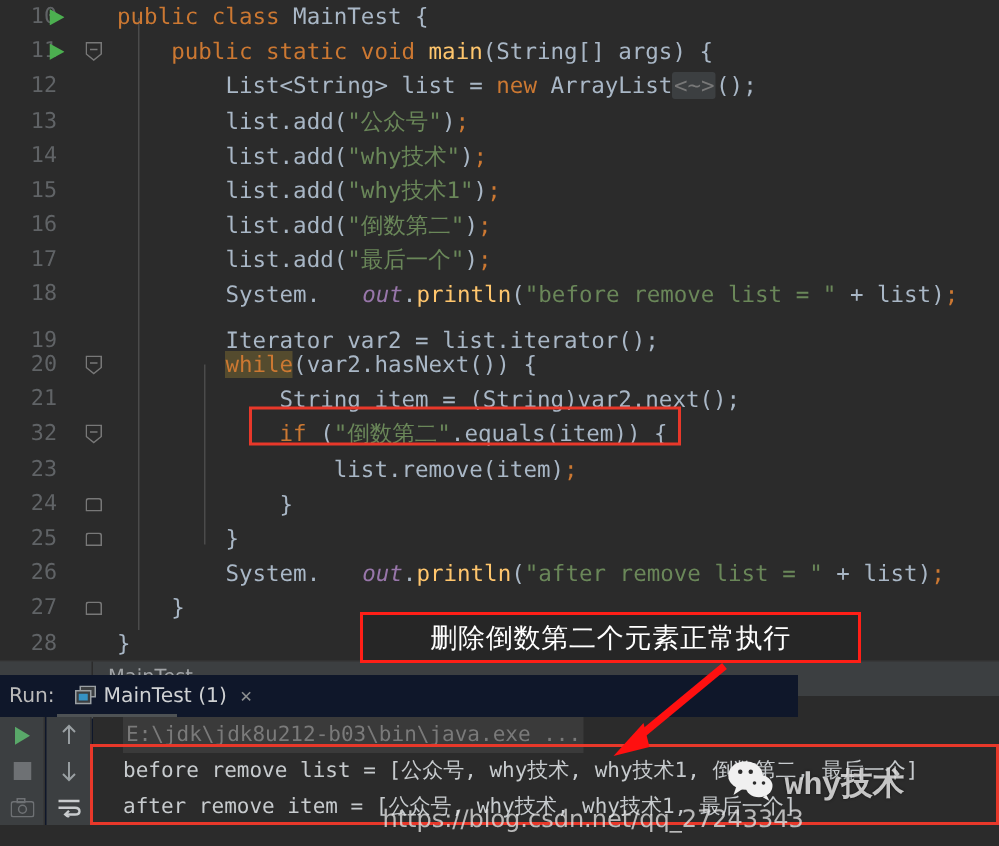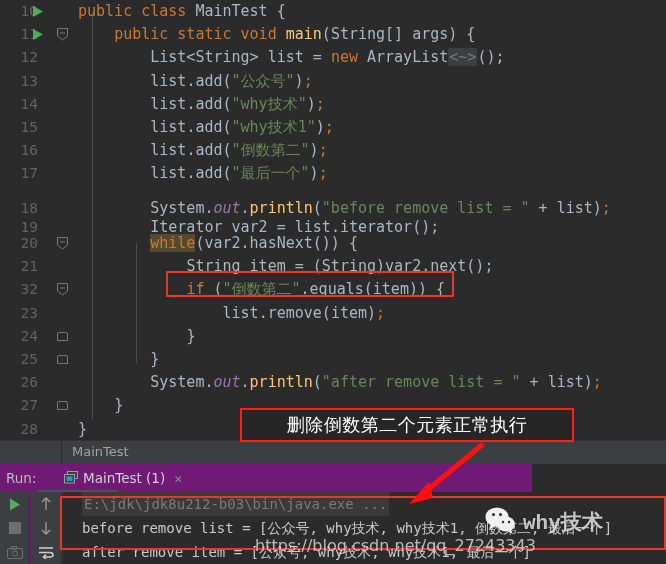--- a/index.html
+++ b/index.html
@@ -47,21 +47,21 @@
   #indent-guide2 {
     position: absolute; left: 136px; top: 243px; width: 1px; height: 120px;
     background: #4b4b4b;
   }
 
   
   .kw   { color: #cc7832; }
   .str  { color: #6a8759; }
   .ident{ color: #a9b7c6; }
   .meth { color: #ffc66d; }
-  .field-st { color: #9876aa; font-style: italic; }
+  .field-st { color: #9876aa; font-style: italic; margin-left: 28px; }
   .cls  { color: #a9b7c6; }
   .punc { color: #a9b7c6; }
   .semi { color: #cc7832; }
   .hint {
     background: #3c3f41; color: #787878; border-radius: 2px; padding: 0 1px;
   }
   .hl-while {
     background: #544b2e; color: #cc7832;
   }
 
@@ -98,31 +98,31 @@
     background: #3c3f41; border-right: 1px solid #2b2b2b;
   }
   #breadcrumb .bc-label {
     position: absolute; left: 72px; top: 3px;
     color: #a0a3a6; font-size: 13px;
     font-family: "DejaVu Sans", "Liberation Sans", sans-serif;
   }
 
   
   #runwin {
-    position: absolute; left: 0; top: 464px; width: 532px; height: 100px;
-    background: #701a75;
+    position: absolute; left: 0; top: 450px; width: 532px; height: 100px;
+    background: #0f172a;
   }
   #run-label {
     position: absolute; left: 6px; top: 6px;
     color: #bbbbbb; font-size: 13.5px;
     font-family: "DejaVu Sans", "Liberation Sans", sans-serif;
   }
   #run-tab {
     position: absolute; left: 50px; top: 2px; height: 24px;
-    display: flex; align-items: center; gap: 5px; margin-left: 14px;
+    display: flex; align-items: center; gap: 5px;
   }
   #run-tab .tab-title {
     color: #cfd1d3; font-size: 13.5px;
     font-family: "DejaVu Sans", "Liberation Sans", sans-serif;
   }
   #run-tab .tab-close { color: #8b8e90; font-size: 13px; margin-left: 4px; }
   #tab-underline {
     position: absolute; left: 38px; top: 26px; width: 80px; height: 3px;
     background: #4e5254;
   }
@@ -235,21 +235,21 @@
     <div class="code-line" style="top:139.2px;position:absolute;width:666px">
       <span class="lnum">16</span>
       <span class="code-text">        <span class="ident">list</span><span class="punc">.</span><span class="ident">add</span><span class="punc">(</span><span class="str">"倒数第二"</span><span class="punc">)</span><span class="semi">;</span></span>
     </div>
 
     <div class="code-line" style="top:162.4px;position:absolute;width:666px">
       <span class="lnum">17</span>
       <span class="code-text">        <span class="ident">list</span><span class="punc">.</span><span class="ident">add</span><span class="punc">(</span><span class="str">"最后一个"</span><span class="punc">)</span><span class="semi">;</span></span>
     </div>
 
-    <div class="code-line" style="top:197px;position:absolute;width:596px">
+    <div class="code-line" style="top:185px;position:absolute;width:596px">
       <span class="lnum">18</span>
       <span class="code-text">        <span class="cls">System</span><span class="punc">.</span><span class="field-st">out</span><span class="punc">.</span><span class="meth">println</span><span class="punc">(</span><span class="str">"before remove list = "</span> <span class="punc">+</span> <span class="ident">list</span><span class="punc">)</span><span class="semi">;</span></span>
     </div>
 
     <div class="code-line" style="top:216px;position:absolute;width:602px">
       <span class="lnum">19</span>
       <span class="code-text">        <span class="cls">Iterator</span> <span class="ident">var2</span> <span class="punc">=</span> <span class="ident">list</span><span class="punc">.</span><span class="ident">iterator</span><span class="punc">();</span></span>
     </div>
 
     <div class="code-line" style="top:232px;position:absolute;width:596px">

